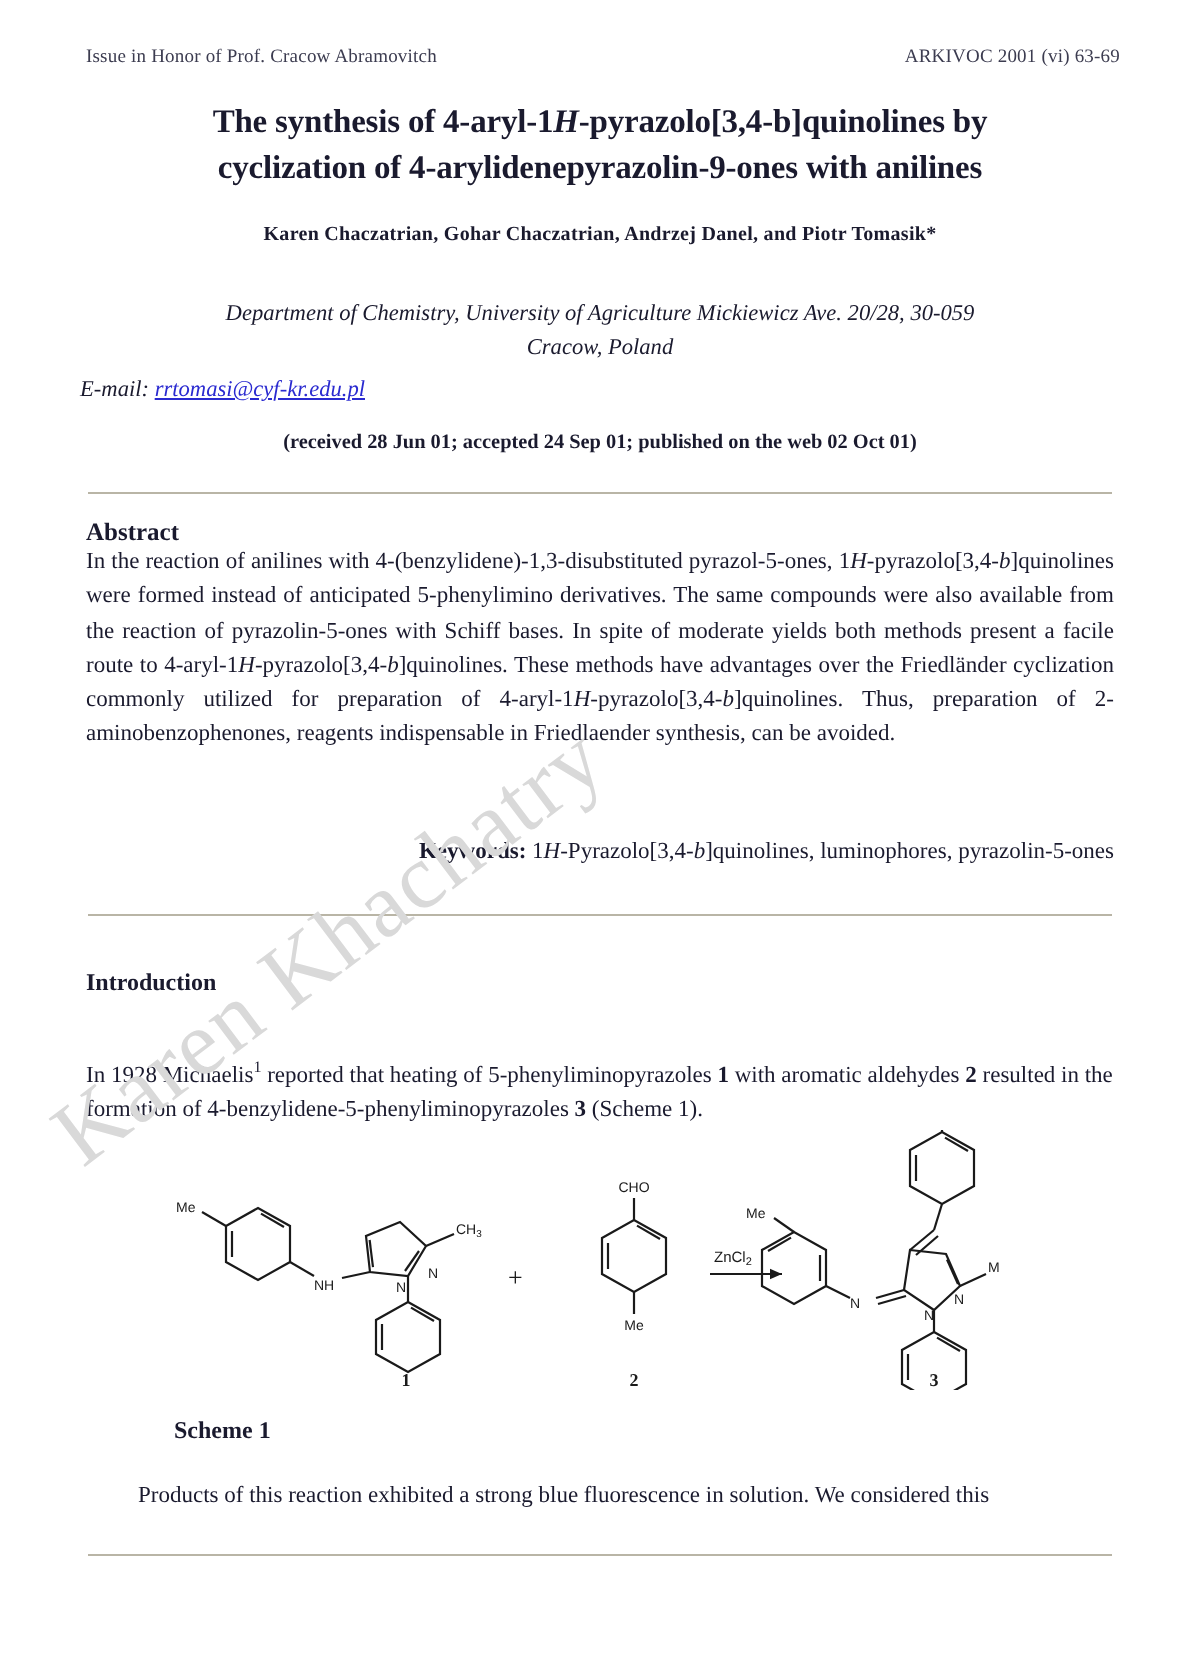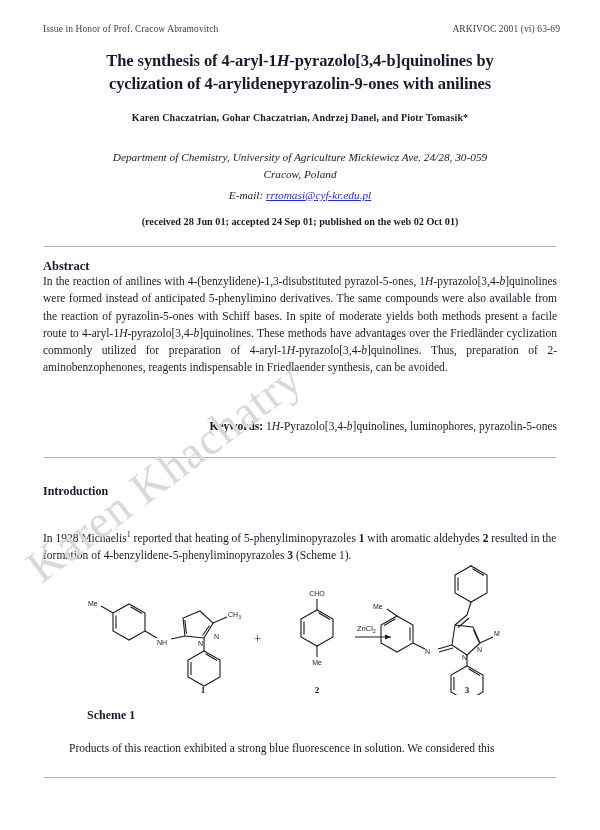--- a/index.html
+++ b/index.html
@@ -84,21 +84,20 @@
     text-align: center;
     font-style: italic;
     font-size: 11.3px;
     line-height: 1.5;
   }
   #emailline {
     position: absolute;
     top: 189px;
     left: 40px;
     right: 40px;
-    text-align: center;
     font-style: italic;
     font-size: 11.3px;
   }
   #emailline .addr {
     color: #2a2ad0;
     text-decoration: underline;
     font-style: italic;
   }
 
   
@@ -194,21 +193,21 @@
   </div>
 
   <div id="title">
     <span><span>The synthesis of 4-aryl-1</span><i>H</i><span>-pyrazolo[3,4-b]quinolines by</span></span><br>
     <span>cyclization of 4-arylidenepyrazolin-9-ones with anilines</span>
   </div>
 
   <div id="authors">Karen Chaczatrian, Gohar Chaczatrian, Andrzej Danel, and Piotr Tomasik*</div>
 
   <div id="affil">
-    <span>Department of Chemistry, University of Agriculture Mickiewicz Ave. 24/28, 30-059</span><br>
+    <span>Department of Chemistry, University of Agriculture Mickiewicz Ave. 20/28, 30-059</span><br>
     <span>Cracow, Poland</span>
   </div>
   <div id="emailline">
     <span>E-mail:</span>
     <a class="addr" href="#">rrtomasi@cyf-kr.edu.pl</a>
   </div>
 
   <div id="dates">(received 28 Jun 01; accepted 24 Sep 01; published on the web 02 Oct 01)</div>
 
   <div class="rule" id="rule1"></div>

